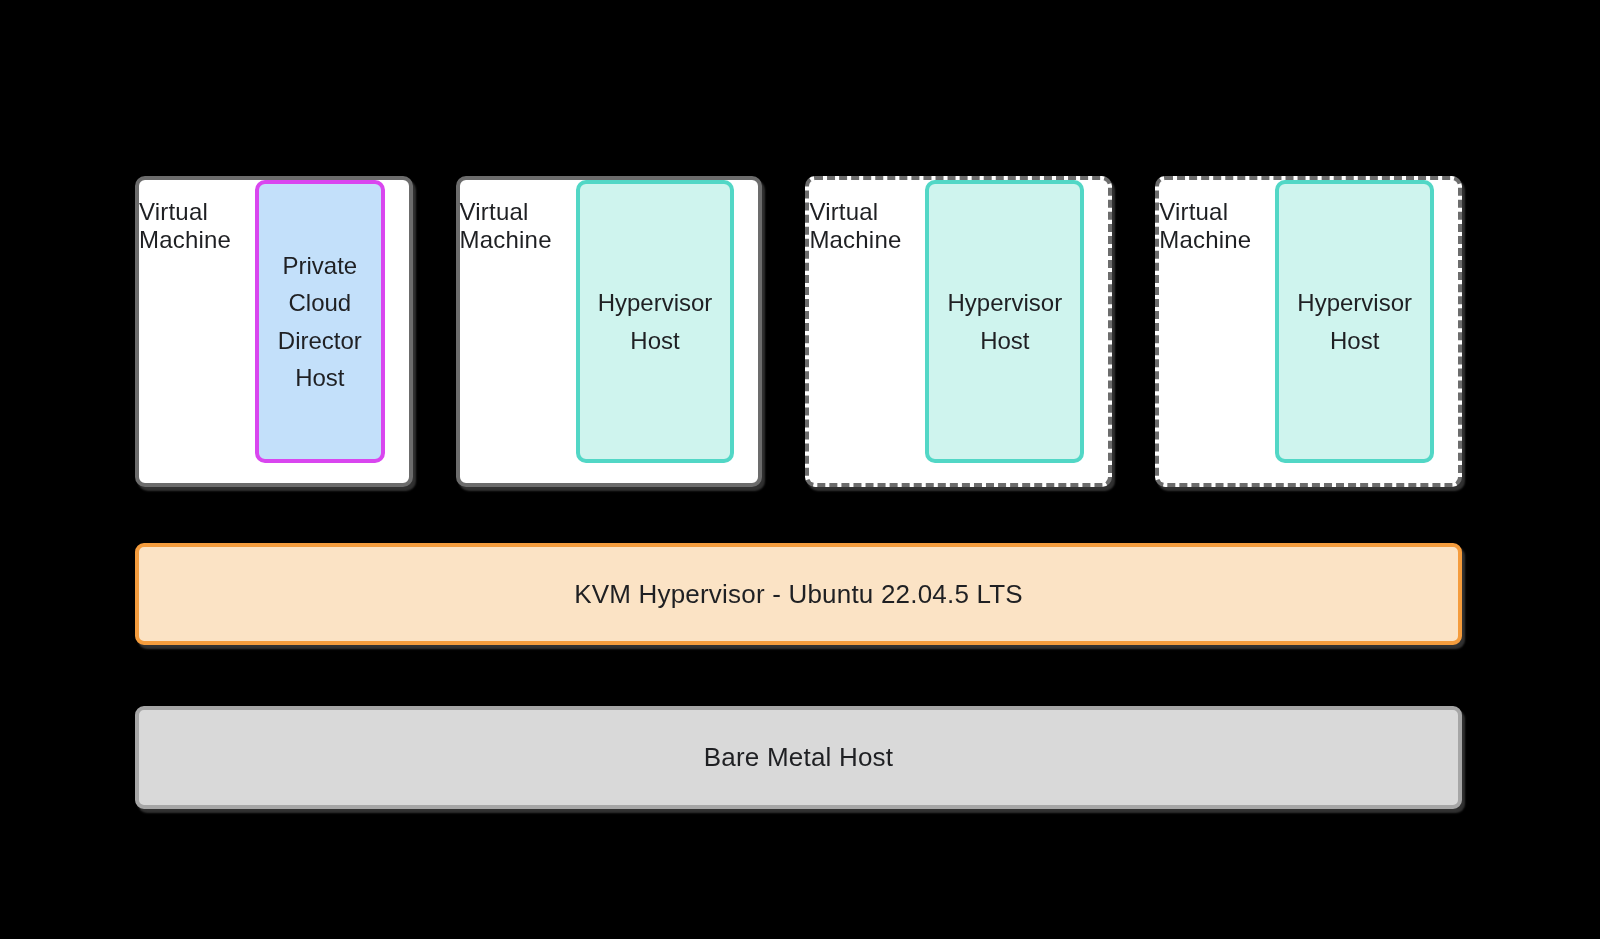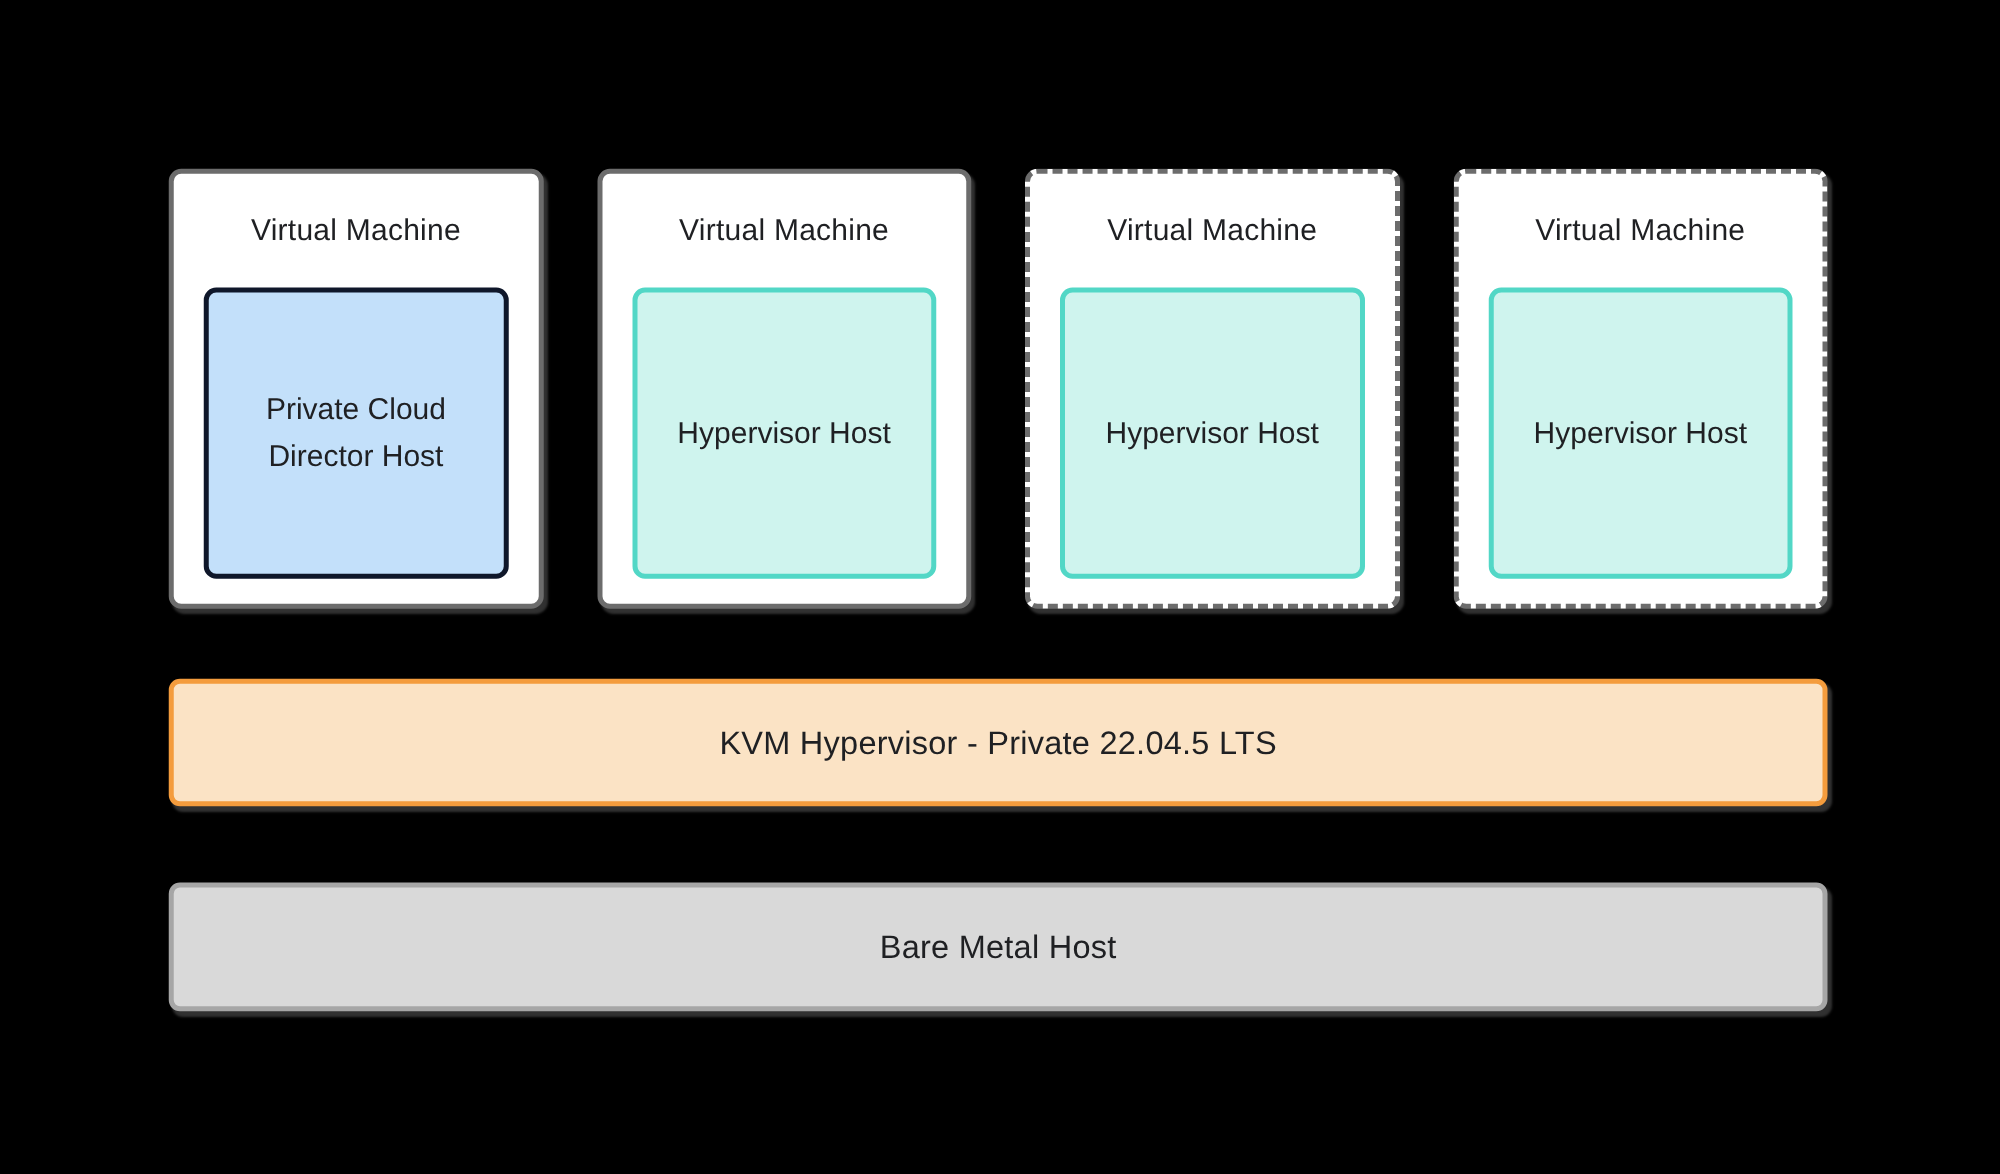--- a/index.html
+++ b/index.html
@@ -27,22 +27,23 @@
     display: flex;
     gap: 43px;
   }
   .vm-box {
     flex: 1 1 0;
     background: #ffffff;
     border: 4px solid #6c6c6c;
     border-radius: 10px;
     box-shadow: 3px 4px 2px rgba(140,140,140,0.35);
     display: flex;
-    flex-direction: column;
+    flex-direction: row;
     box-sizing: border-box;
+    margin-top: 41px;
   }
   .vm-box.dashed {
     border-style: dashed;
   }
   .vm-title {
     height: 91px;
     display: flex;
     align-items: center;
     justify-content: center;
     font-size: 24px;
@@ -57,21 +58,21 @@
     align-items: center;
     justify-content: center;
     text-align: center;
     font-size: 24px;
     line-height: 1.55;
     padding: 0 18px;
     box-sizing: border-box;
   }
   .host-box.pcd {
     background: #c3e0fa;
-    border: 4px solid #0f172a;
+    border: 4px solid #d946ef;
   }
   .host-box.hypervisor {
     background: #cff4ee;
     border: 4px solid #52d7c6;
     align-items: center;
   }
 
   
   .layer-bar {
     position: absolute;
@@ -130,20 +131,20 @@
     <div class="vm-box dashed">
       <div class="vm-title">Virtual Machine</div>
       <div class="host-box hypervisor">
         <span>Hypervisor Host</span>
       </div>
     </div>
 
   </div>
 
   <div class="layer-bar kvm-bar">
-    <span>KVM Hypervisor - Private 22.04.5 LTS</span>
+    <span>KVM Hypervisor - Ubuntu 22.04.5 LTS</span>
   </div>
 
   <div class="layer-bar metal-bar">
     <span>Bare Metal Host</span>
   </div>
 
 </div>
 
 </body></html>

